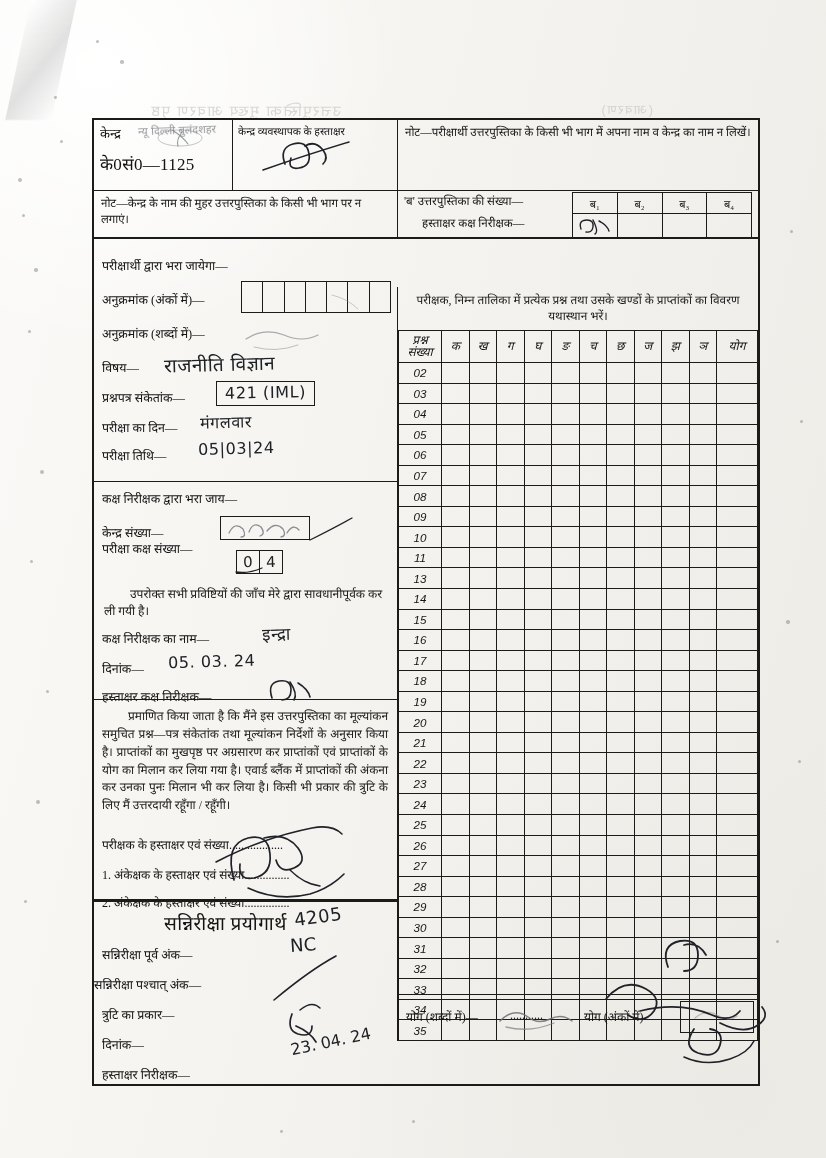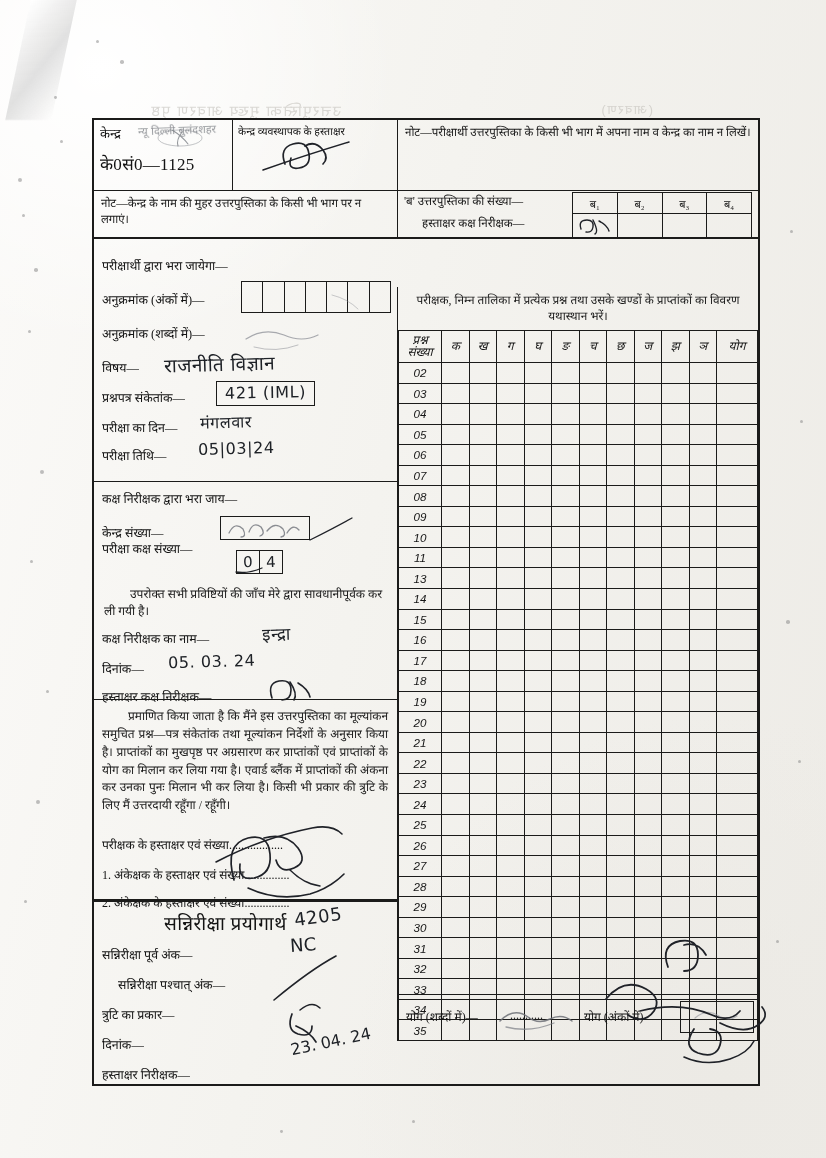--- a/index.html
+++ b/index.html
@@ -260,21 +260,21 @@
           <path class="ink" style="stroke-width:1.5" d="M86 52 q14 14 30 16"></path>
         </svg>
       </div>
 
       <div class="cell hv" style="height:0;"></div>
       <div class="cell bt" style="height:180px;position:relative;">
         <div class="lbl" style="position:absolute;left:70px;top:8px;font-size:19px;letter-spacing:.4px;">सन्निरीक्षा प्रयोगार्थ</div>
         <div class="hw hw-md" style="position:absolute;left:200px;top:4px;font-size:18px;transform:rotate(-8deg);">4205</div>
 
         <div class="lbl" style="position:absolute;left:8px;top:44px;">सन्निरीक्षा पूर्व अंक—</div>
-        <div class="lbl" style="position:absolute;left:24px;top:74px;">सन्निरीक्षा पश्चात् अंक—</div>
+        <div class="lbl" style="position:absolute;left:0;top:74px;">सन्निरीक्षा पश्चात् अंक—</div>
         <div class="lbl" style="position:absolute;left:8px;top:104px;">त्रुटि का प्रकार—</div>
         <div class="lbl" style="position:absolute;left:8px;top:134px;">दिनांक—</div>
         <div class="lbl" style="position:absolute;left:8px;top:164px;">हस्ताक्षर निरीक्षक—</div>
 
         <div class="hw" style="position:absolute;left:196px;top:32px;font-size:18px;transform:rotate(-4deg);">NC</div>
         <div class="hw" style="position:absolute;left:196px;top:130px;font-size:16px;transform:rotate(-12deg);">23. 04. 24</div>
 
         <svg width="303" height="180" style="position:absolute;left:0;top:0;pointer-events:none;">
           <path class="ink" style="stroke-width:1.6" d="M180 98 q36 -30 62 -44"></path>
           <path class="ink" style="stroke-width:1.7" d="M198 112 q-6 16 6 20 q14 4 14 -8 M202 124 q14 6 20 16"></path>

